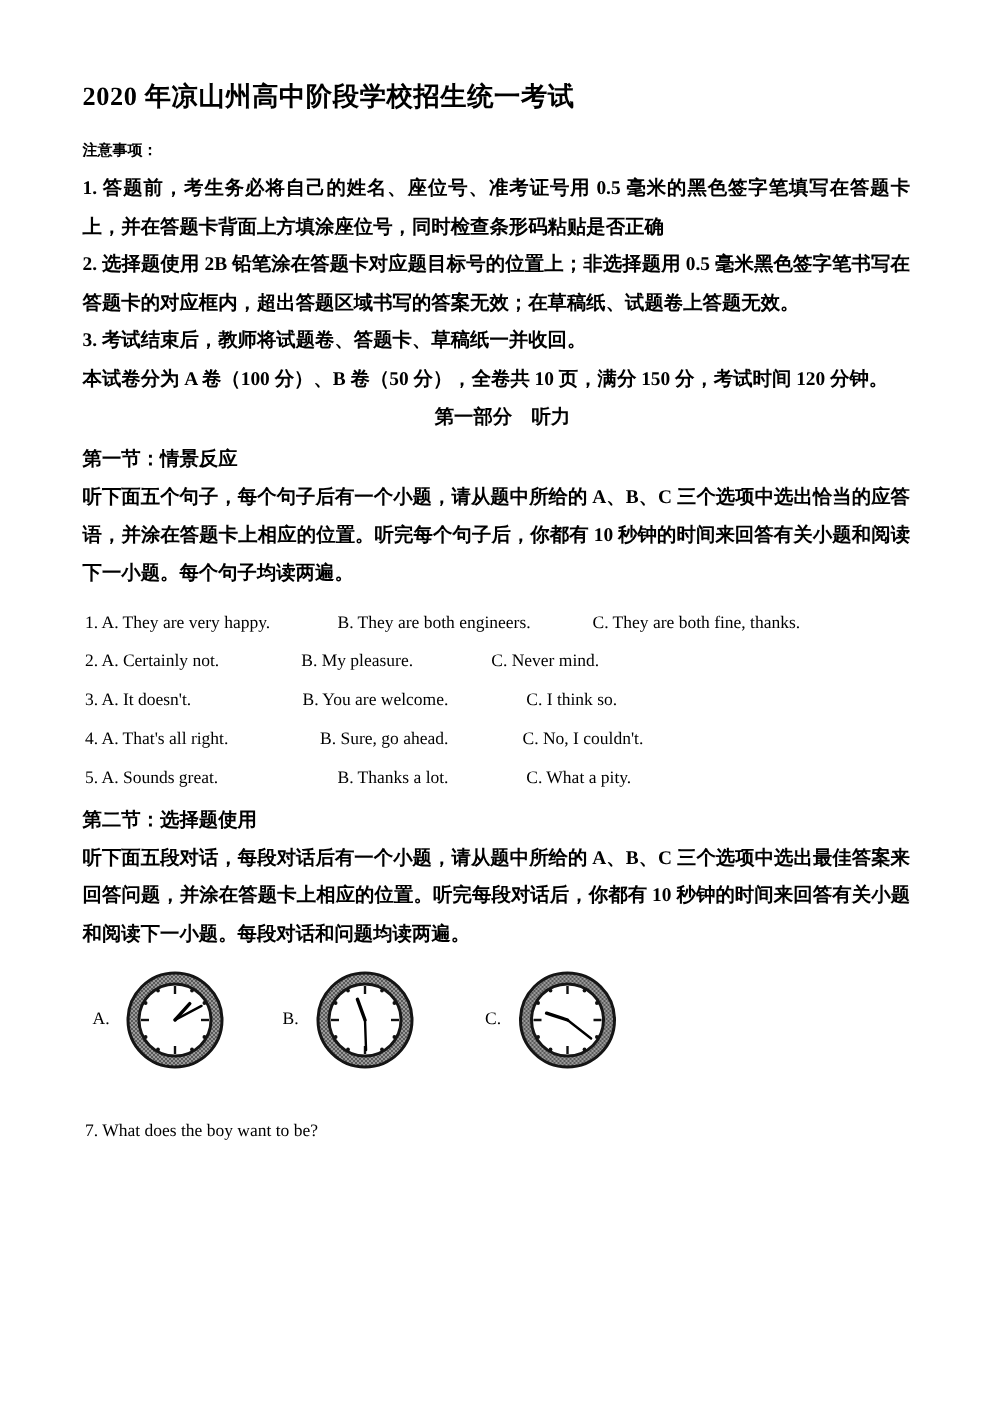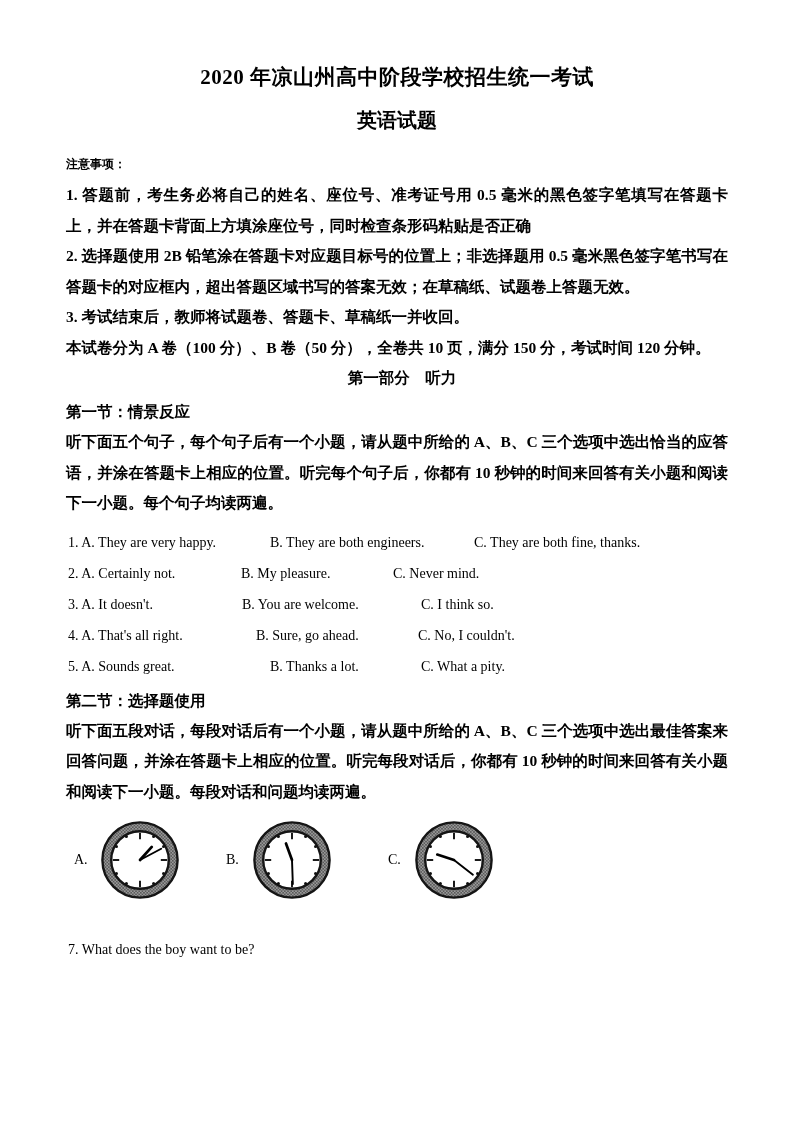--- a/index.html
+++ b/index.html
@@ -25,21 +25,20 @@
   }
   .content {
     position: absolute;
     left: 66px;
     top: 62px;
     width: 662px;
   }
 
   
   .doc-title {
-    text-align: center;
     font-weight: bold;
     font-size: 21px;
     letter-spacing: 0.5px;
     line-height: 30px;
     margin: 0 0 14px 0;
   }
   .doc-subtitle {
     text-align: center;
     font-weight: bold;
     font-size: 20px;
@@ -160,21 +159,20 @@
     height: 80px;
   }
 </style>
 </head>
 <body>
 
 <div class="page">
   <div class="content">
 
     <h1 class="doc-title">2020 年凉山州高中阶段学校招生统一考试</h1>
-    <h2 class="doc-subtitle">英语试题</h2>
 
     <p class="notice-head">注意事项：</p>
     <p class="notice-item">1. 答题前，考生务必将自己的姓名、座位号、准考证号用 0.5 毫米的黑色签字笔填写在答题卡上，并在答题卡背面上方填涂座位号，同时检查条形码粘贴是否正确</p>
     <p class="notice-item">2. 选择题使用 2B 铅笔涂在答题卡对应题目标号的位置上；非选择题用 0.5 毫米黑色签字笔书写在答题卡的对应框内，超出答题区域书写的答案无效；在草稿纸、试题卷上答题无效。</p>
     <p class="notice-item">3. 考试结束后，教师将试题卷、答题卡、草稿纸一并收回。</p>
 
     <p class="paper-structure">本试卷分为 A 卷（100 分）、B 卷（50 分），全卷共 10 页，满分 150 分，考试时间 120 分钟。</p>
 
     <p class="center-head indent-b">第一部分　听力</p>
 

